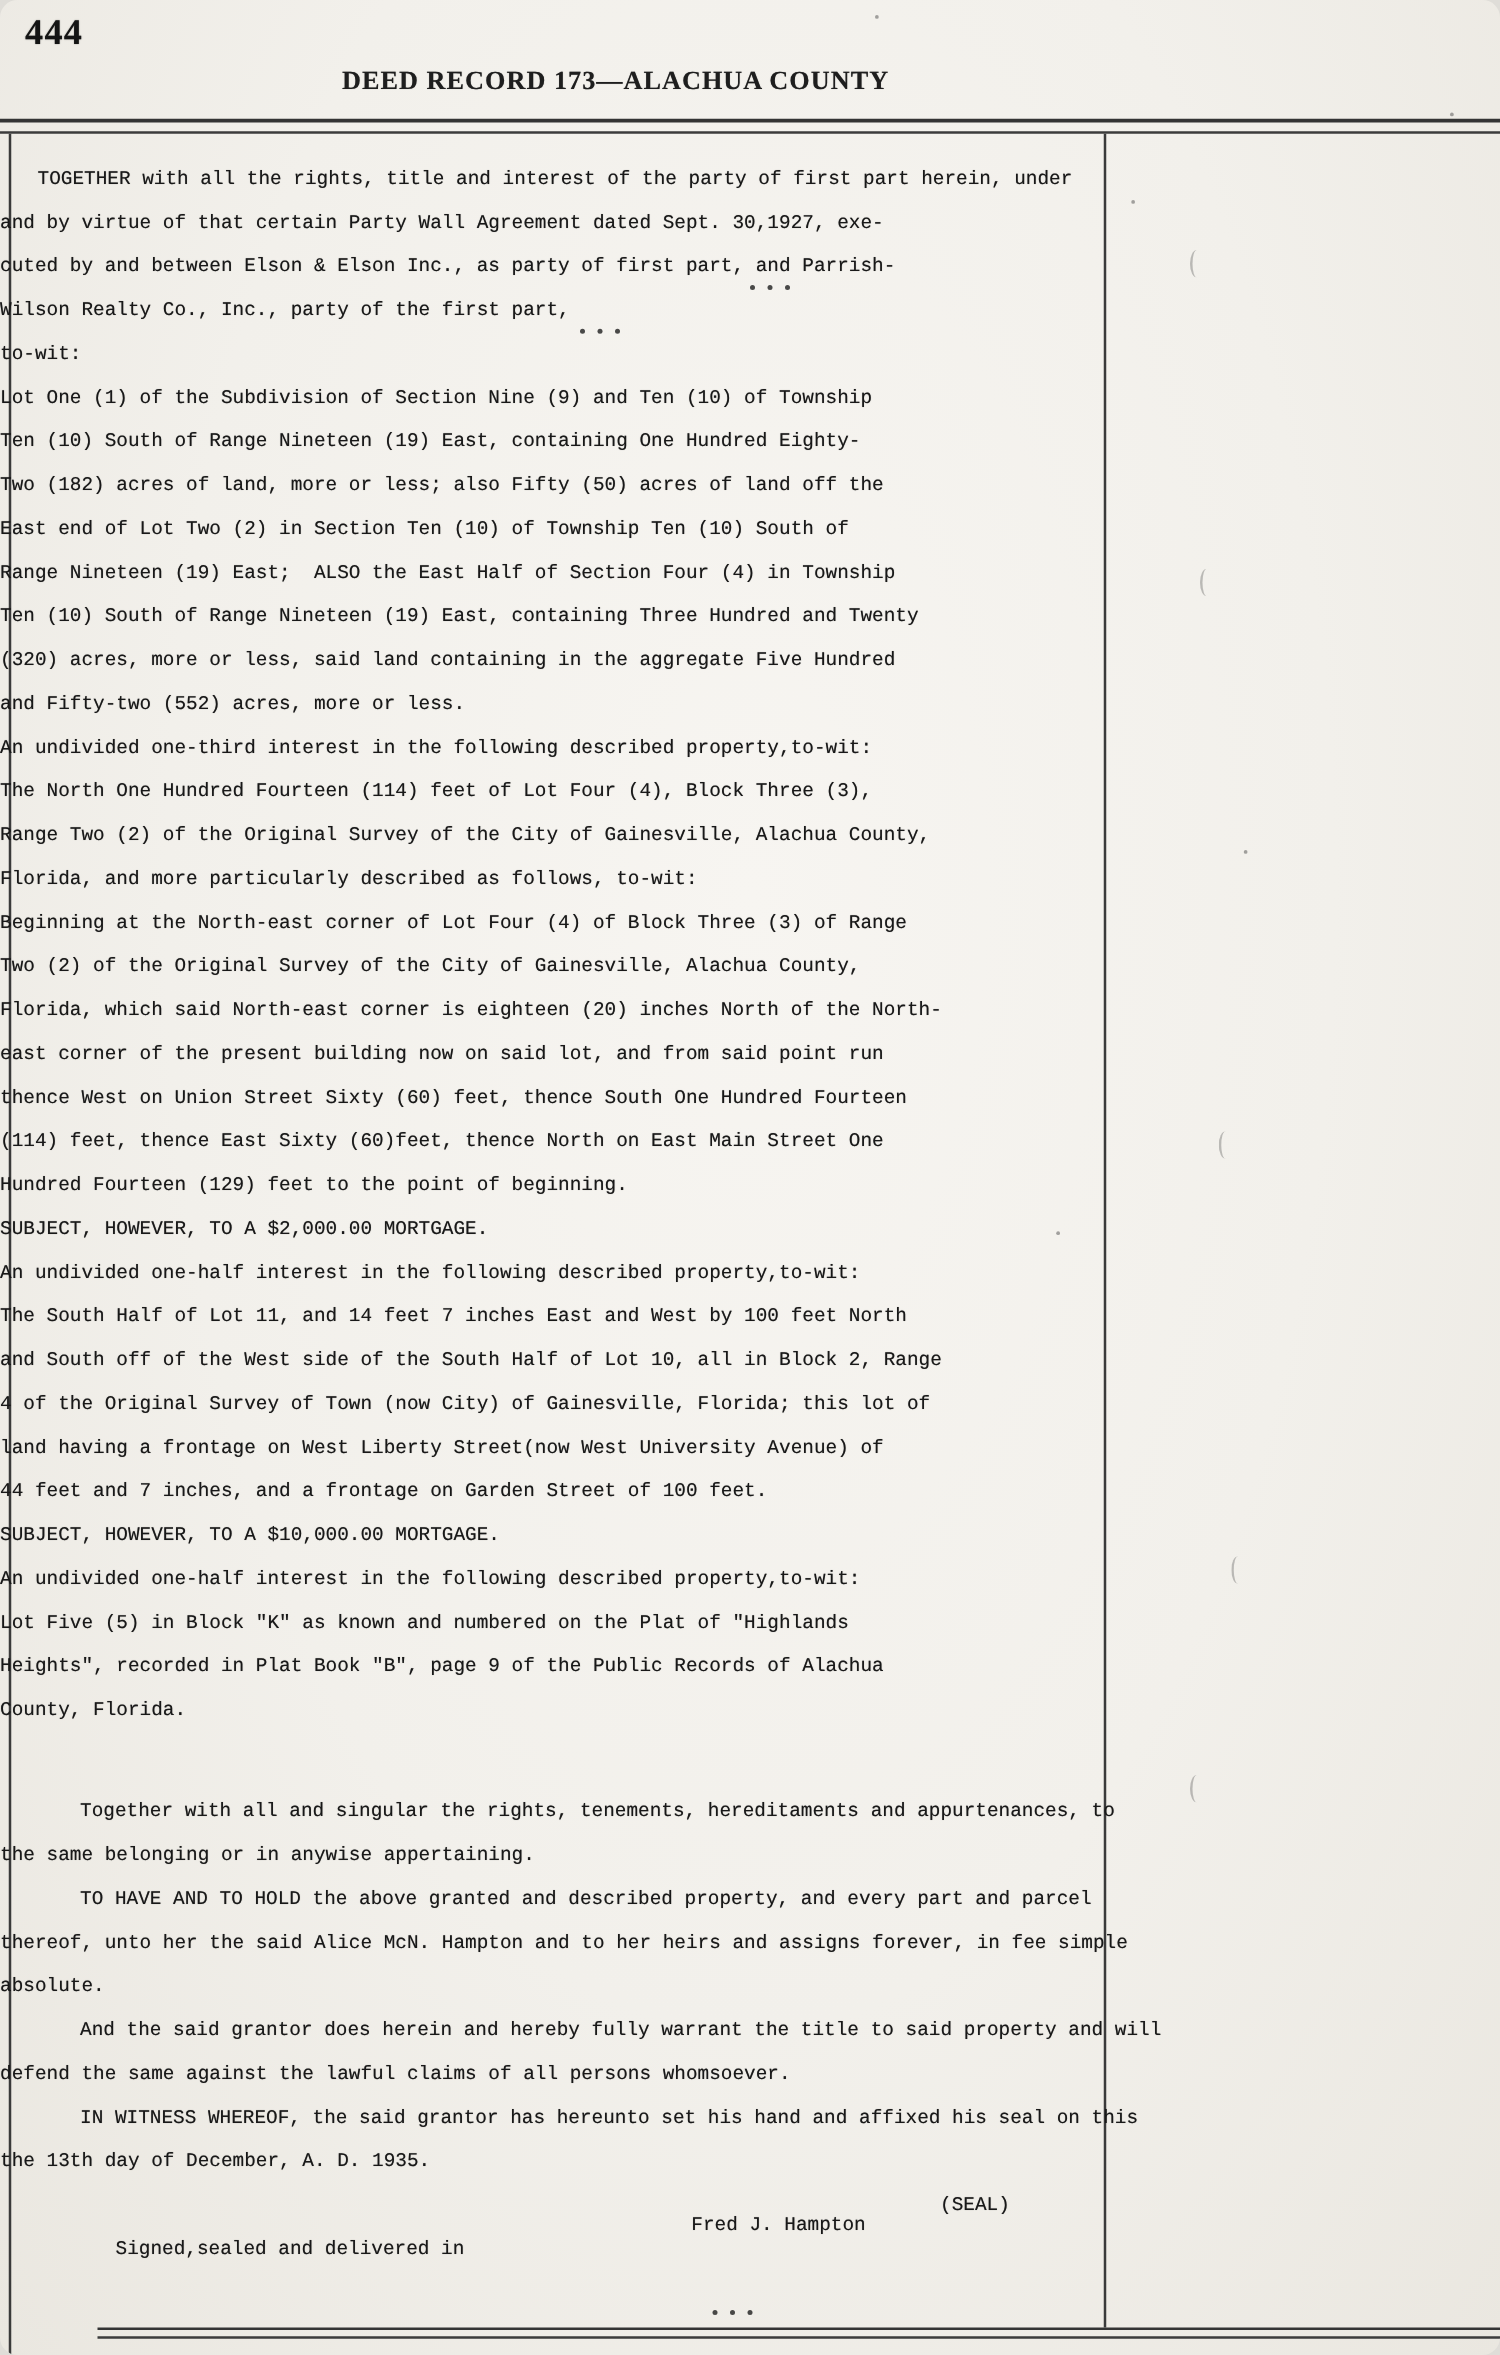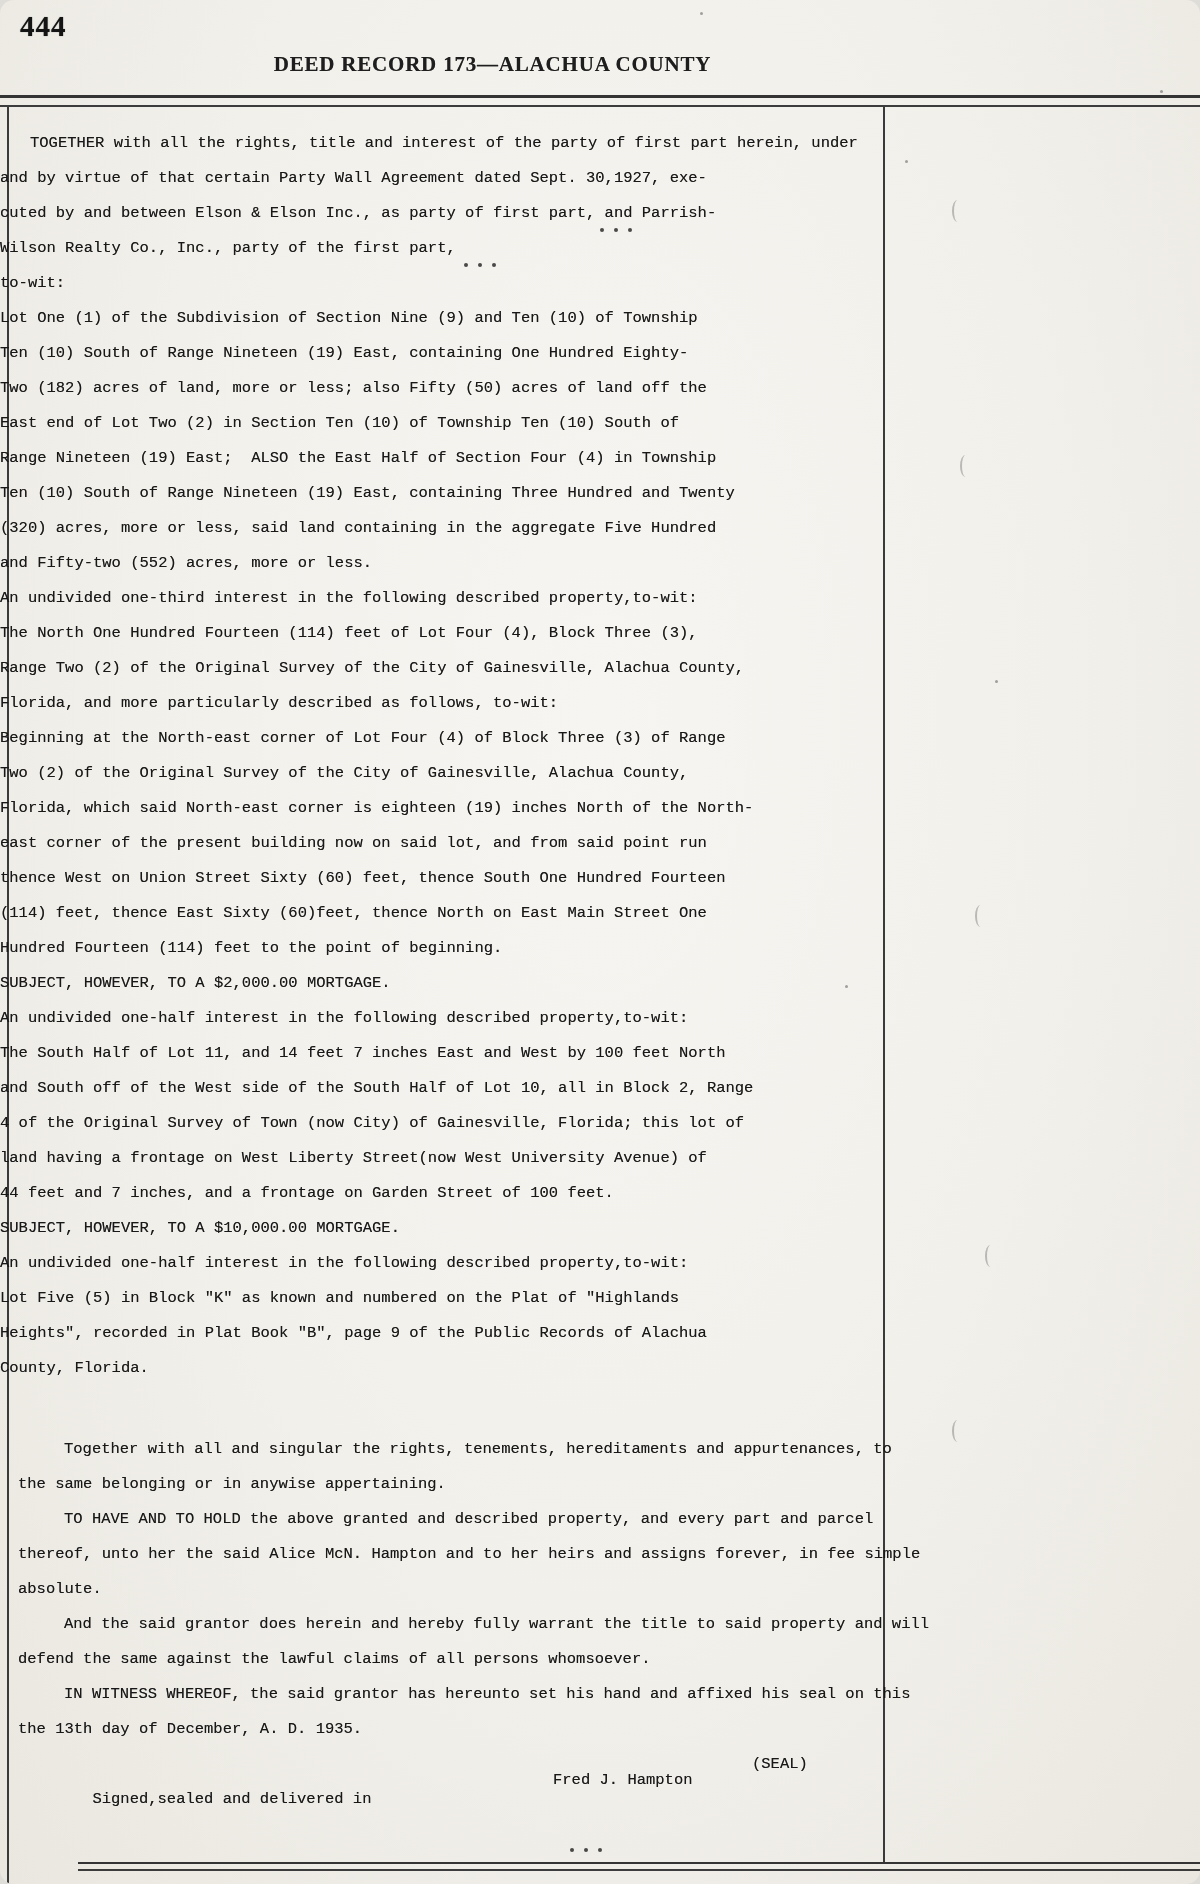--- a/index.html
+++ b/index.html
@@ -49,21 +49,21 @@
   
   .body-text {
     position:absolute; top:126px; left:0; width:1200px;
     font-size:15.5px; color:#181818;
     text-shadow:0 0 0.6px rgba(24,24,24,0.55);
   }
   .line { line-height:35px; white-space:pre; }
   .indent-first { padding-left:30px; }
   .indent-block { }
   .indent-para  { padding-left:64px; }
-  .indent-flush { padding-left:18px; }
+  .indent-flush { }
   .indent-blank { height:46px; line-height:46px; }
 
   .sig-row { position:relative; line-height:35px; white-space:pre; padding-left:18px; }
   .sig-name { position:absolute; left:553px; top:16px; }
   .sig-seal { position:absolute; left:752px; top:0; }
 
   
   .artifact-dots { position:absolute; display:flex; gap:10px; }
   .artifact-dots i {
     width:4px; height:4px; background:rgba(30,30,30,0.8);
@@ -105,25 +105,25 @@
         <div class="line indent-block">Range Nineteen (19) East;  ALSO the East Half of Section Four (4) in Township</div>
         <div class="line indent-block">Ten (10) South of Range Nineteen (19) East, containing Three Hundred and Twenty</div>
         <div class="line indent-block">(320) acres, more or less, said land containing in the aggregate Five Hundred</div>
         <div class="line indent-block">and Fifty-two (552) acres, more or less.</div>
         <div class="line indent-block">An undivided one-third interest in the following described property,to-wit:</div>
         <div class="line indent-block">The North One Hundred Fourteen (114) feet of Lot Four (4), Block Three (3),</div>
         <div class="line indent-block">Range Two (2) of the Original Survey of the City of Gainesville, Alachua County,</div>
         <div class="line indent-block">Florida, and more particularly described as follows, to-wit:</div>
         <div class="line indent-block">Beginning at the North-east corner of Lot Four (4) of Block Three (3) of Range</div>
         <div class="line indent-block">Two (2) of the Original Survey of the City of Gainesville, Alachua County,</div>
-        <div class="line indent-block">Florida, which said North-east corner is eighteen (19) inches North of the North-</div>
+        <div class="line indent-block">Florida, which said North-east corner is eighteen (20) inches North of the North-</div>
         <div class="line indent-block">east corner of the present building now on said lot, and from said point run</div>
         <div class="line indent-block">thence West on Union Street Sixty (60) feet, thence South One Hundred Fourteen</div>
         <div class="line indent-block">(114) feet, thence East Sixty (60)feet, thence North on East Main Street One</div>
-        <div class="line indent-block">Hundred Fourteen (114) feet to the point of beginning.</div>
+        <div class="line indent-block">Hundred Fourteen (129) feet to the point of beginning.</div>
         <div class="line indent-block">SUBJECT, HOWEVER, TO A $2,000.00 MORTGAGE.</div>
         <div class="line indent-block">An undivided one-half interest in the following described property,to-wit:</div>
         <div class="line indent-block">The South Half of Lot 11, and 14 feet 7 inches East and West by 100 feet North</div>
         <div class="line indent-block">and South off of the West side of the South Half of Lot 10, all in Block 2, Range</div>
         <div class="line indent-block">4 of the Original Survey of Town (now City) of Gainesville, Florida; this lot of</div>
         <div class="line indent-block">land having a frontage on West Liberty Street(now West University Avenue) of</div>
         <div class="line indent-block">44 feet and 7 inches, and a frontage on Garden Street of 100 feet.</div>
         <div class="line indent-block">SUBJECT, HOWEVER, TO A $10,000.00 MORTGAGE.</div>
         <div class="line indent-block">An undivided one-half interest in the following described property,to-wit:</div>
         <div class="line indent-block">Lot Five (5) in Block "K" as known and numbered on the Plat of "Highlands</div>

